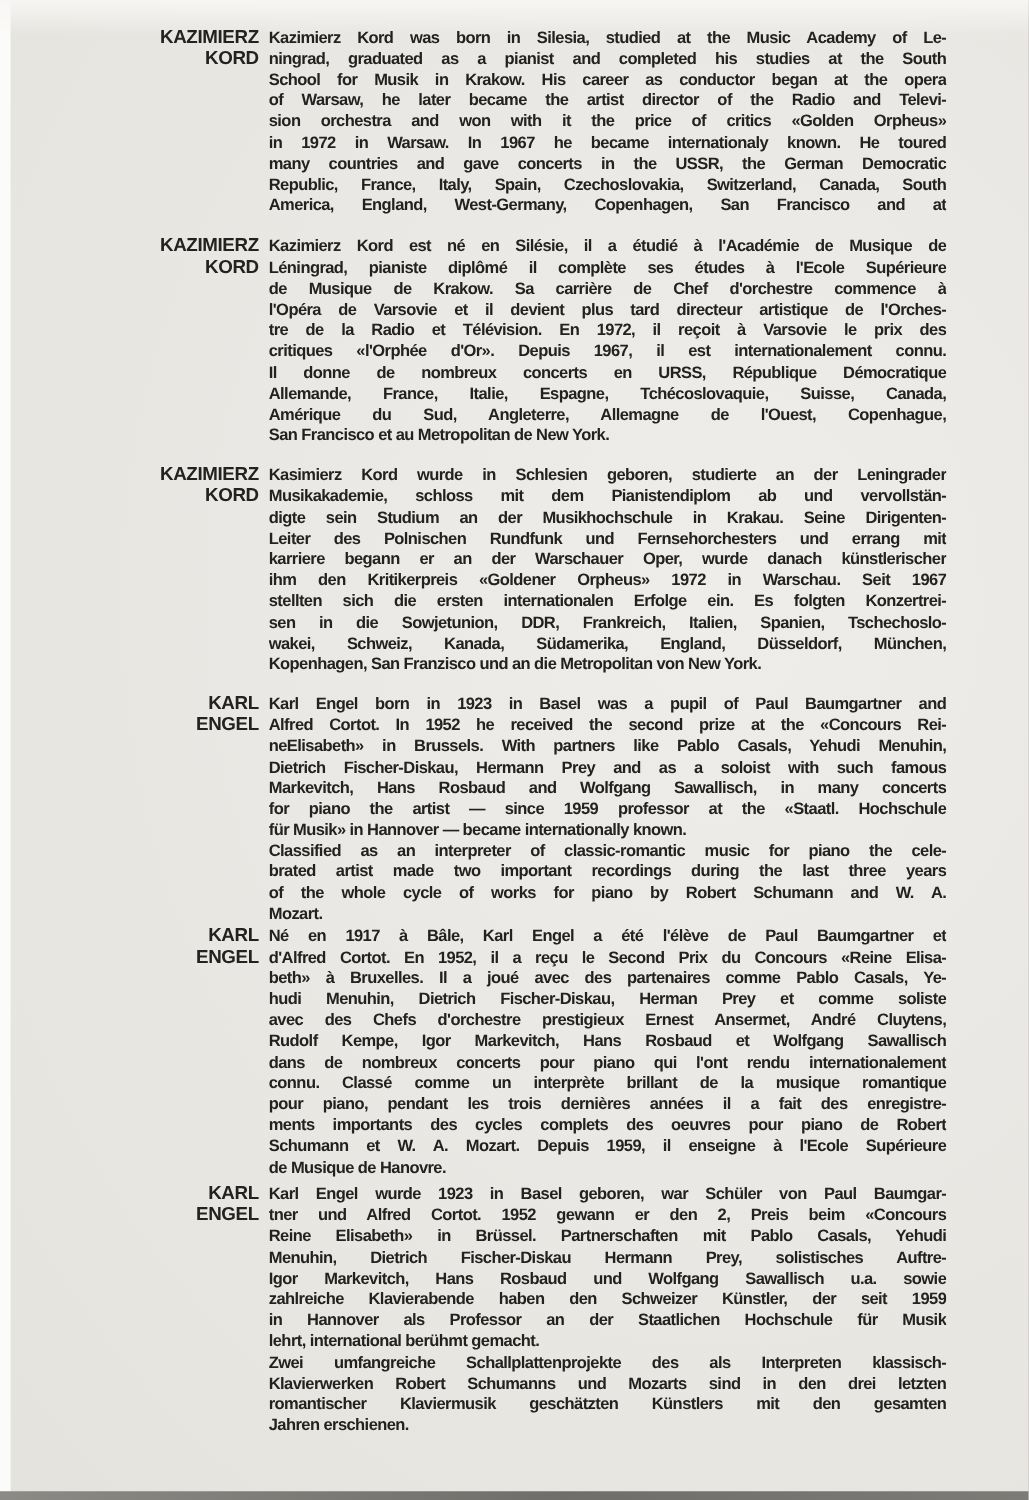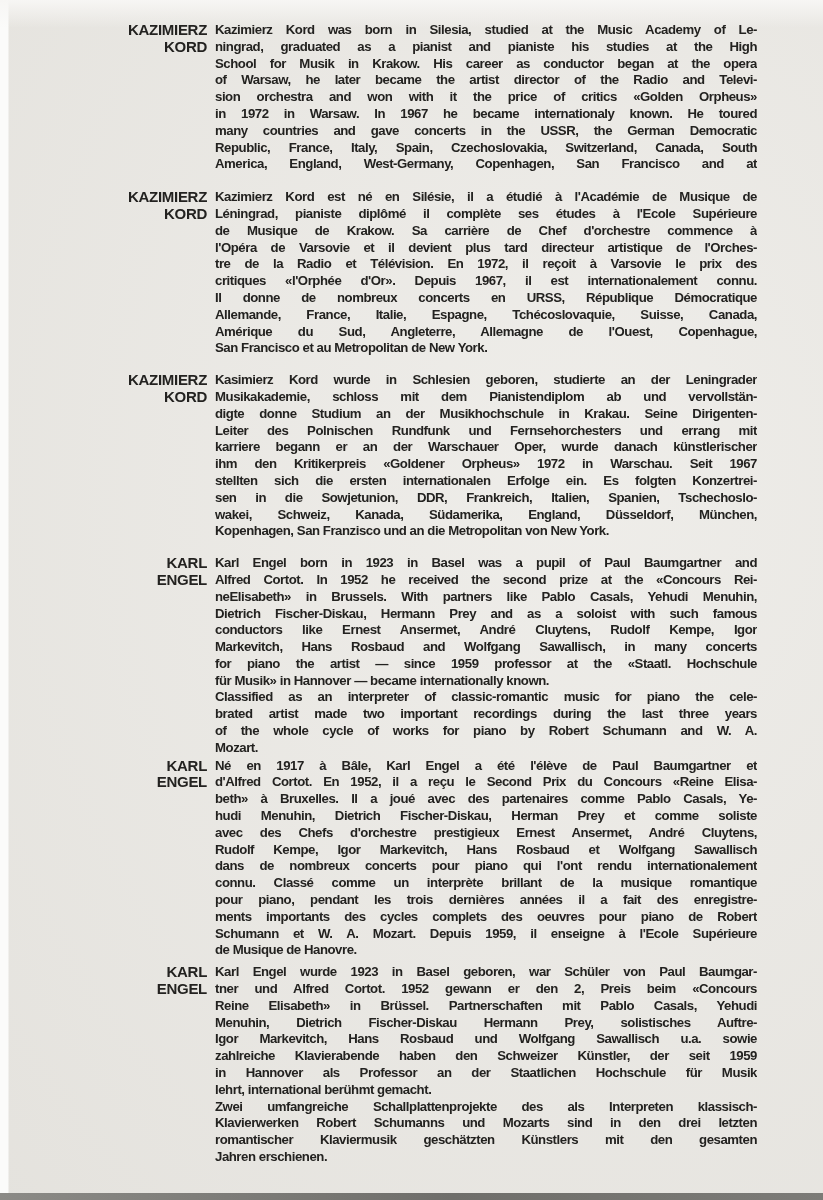--- a/index.html
+++ b/index.html
@@ -66,21 +66,21 @@
 
 <div class="page">
   <div id="sections">
       <div class="section">
         <div class="label">
           <div class="label-line">KAZIMIERZ</div>
           <div class="label-line">KORD</div>
         </div>
         <div class="body">
           <div class="line">Kazimierz Kord was born in Silesia, studied at the Music Academy of Le-</div>
-          <div class="line">ningrad, graduated as a pianist and pianiste his studies at the High</div>
+          <div class="line">ningrad, graduated as a pianist and completed his studies at the South</div>
           <div class="line">School for Musik in Krakow. His career as conductor began at the opera</div>
           <div class="line">of Warsaw, he later became the artist director of the Radio and Televi-</div>
           <div class="line">sion orchestra and won with it the price of critics «Golden Orpheus»</div>
           <div class="line">in 1972 in Warsaw. In 1967 he became internationaly known. He toured</div>
           <div class="line">many countries and gave concerts in the USSR, the German Democratic</div>
           <div class="line">Republic, France, Italy, Spain, Czechoslovakia, Switzerland, Canada, South</div>
           <div class="line">America, England, West-Germany, Copenhagen, San Francisco and at</div>
         </div>
       </div>
       <div class="section">
@@ -102,41 +102,40 @@
         </div>
       </div>
       <div class="section">
         <div class="label">
           <div class="label-line">KAZIMIERZ</div>
           <div class="label-line">KORD</div>
         </div>
         <div class="body">
           <div class="line">Kasimierz Kord wurde in Schlesien geboren, studierte an der Leningrader</div>
           <div class="line">Musikakademie, schloss mit dem Pianistendiplom ab und vervollstän-</div>
-          <div class="line">digte donne Studium an der Musikhochschule in Krakau. Seine Dirigenten-</div>
+          <div class="line">digte sein Studium an der Musikhochschule in Krakau. Seine Dirigenten-</div>
           <div class="line">Leiter des Polnischen Rundfunk und Fernsehorchesters und errang mit</div>
           <div class="line">karriere begann er an der Warschauer Oper, wurde danach künstlerischer</div>
           <div class="line">ihm den Kritikerpreis «Goldener Orpheus» 1972 in Warschau. Seit 1967</div>
           <div class="line">stellten sich die ersten internationalen Erfolge ein. Es folgten Konzertrei-</div>
           <div class="line">sen in die Sowjetunion, DDR, Frankreich, Italien, Spanien, Tschechoslo-</div>
           <div class="line">wakei, Schweiz, Kanada, Südamerika, England, Düsseldorf, München,</div>
           <div class="line pend">Kopenhagen, San Franzisco und an die Metropolitan von New York.</div>
         </div>
       </div>
       <div class="section">
         <div class="label">
           <div class="label-line">KARL</div>
           <div class="label-line">ENGEL</div>
         </div>
         <div class="body">
           <div class="line">Karl Engel born in 1923 in Basel was a pupil of Paul Baumgartner and</div>
           <div class="line">Alfred Cortot. In 1952 he received the second prize at the «Concours Rei-</div>
           <div class="line">neElisabeth» in Brussels. With partners like Pablo Casals, Yehudi Menuhin,</div>
           <div class="line">Dietrich Fischer-Diskau, Hermann Prey and as a soloist with such famous</div>
-          <div class="line">conductors like Ernest Ansermet, André Cluytens, Rudolf Kempe, Igor</div>
           <div class="line">Markevitch, Hans Rosbaud and Wolfgang Sawallisch, in many concerts</div>
           <div class="line">for piano the artist — since 1959 professor at the «Staatl. Hochschule</div>
           <div class="line pend">für Musik» in Hannover — became internationally known.</div>
           <div class="line">Classified as an interpreter of classic-romantic music for piano the cele-</div>
           <div class="line">brated artist made two important recordings during the last three years</div>
           <div class="line">of the whole cycle of works for piano by Robert Schumann and W. A.</div>
           <div class="line pend">Mozart.</div>
         </div>
       </div>
       <div class="section">

